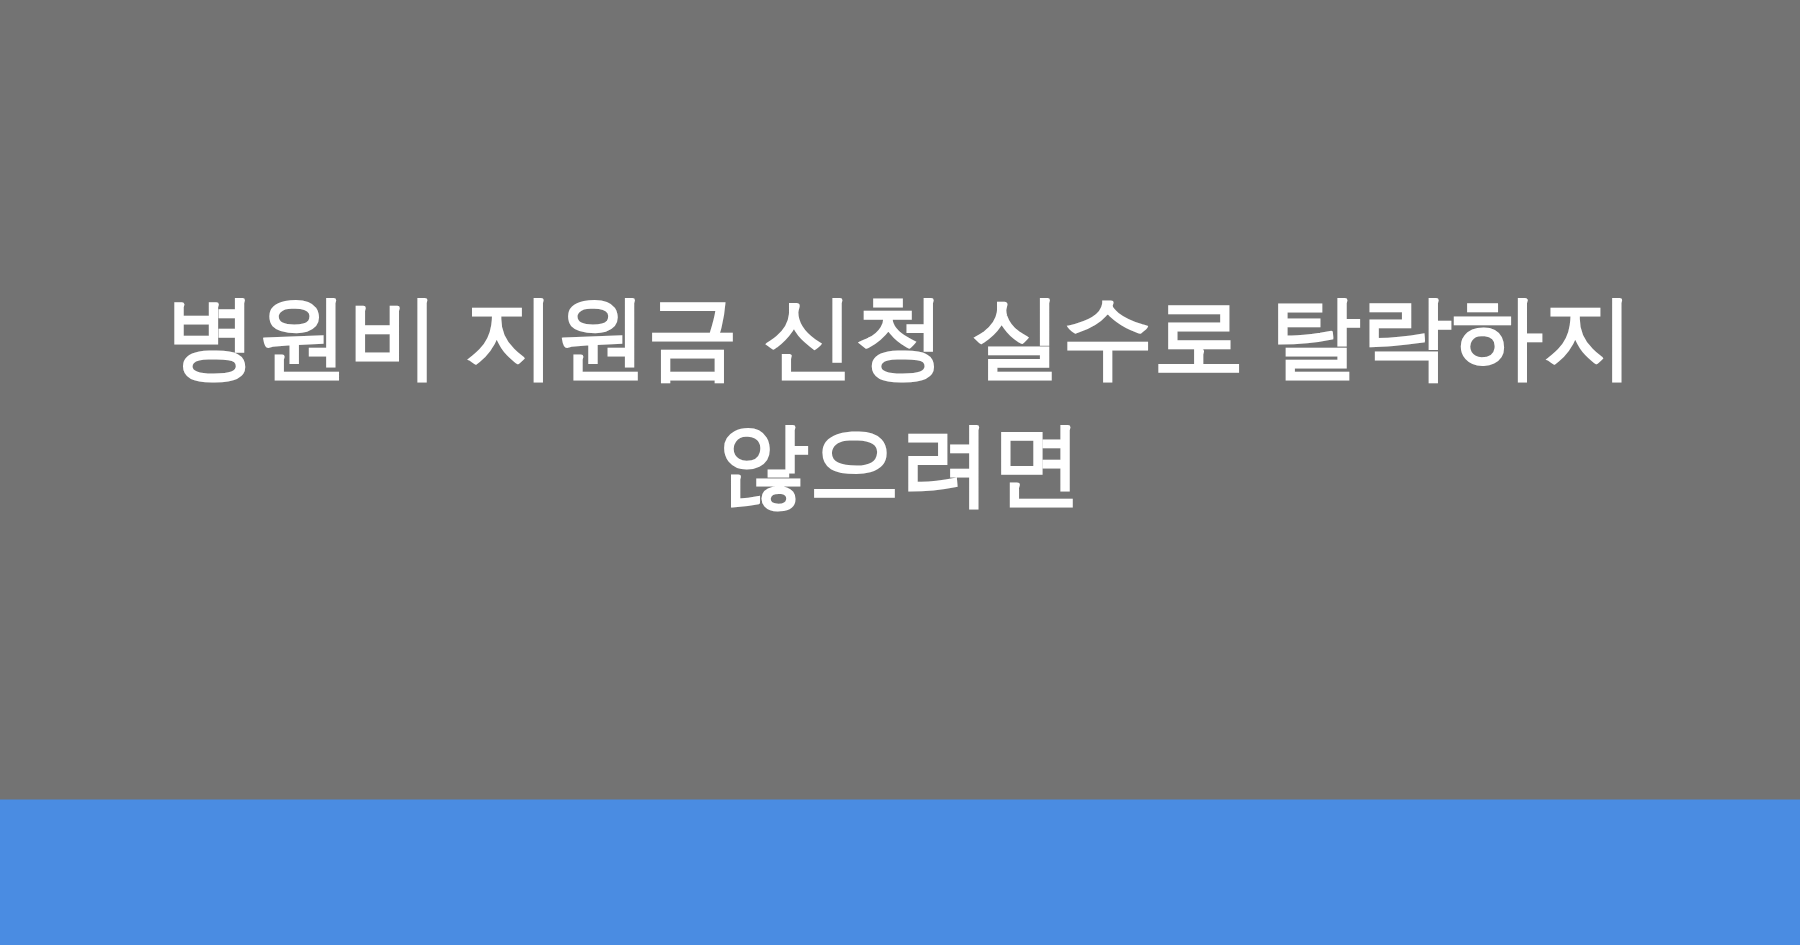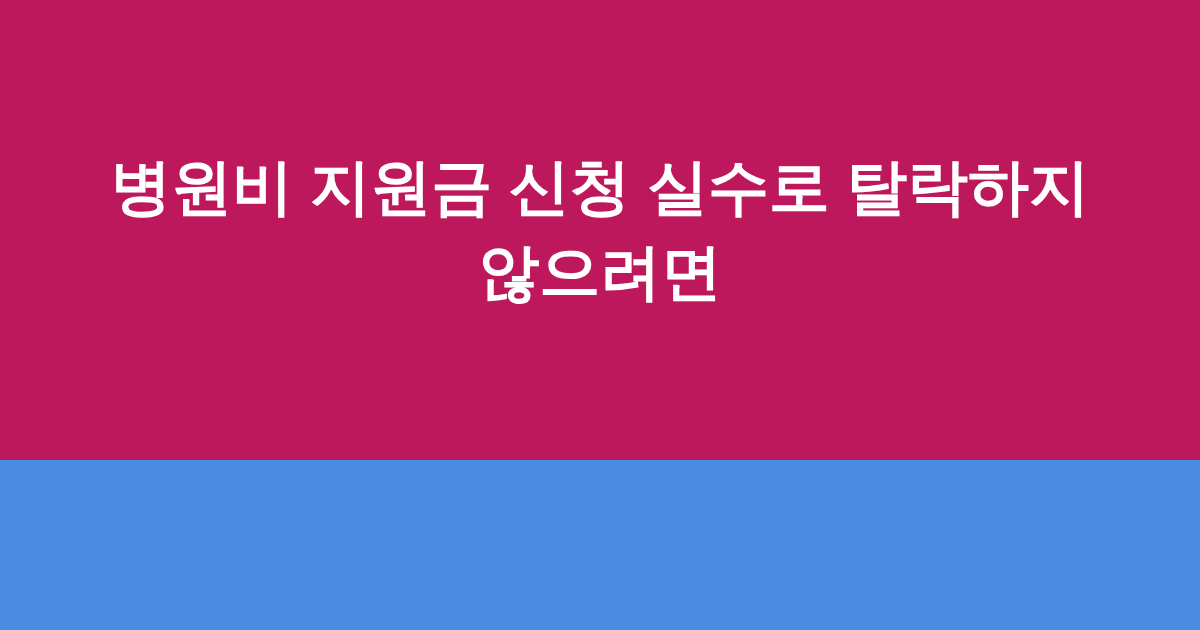--- a/index.html
+++ b/index.html
@@ -13,22 +13,22 @@
     height: 630px;
     overflow: hidden;
     font-family: "Liberation Sans", "DejaVu Sans", sans-serif;
     background: #4a8ce2;
   }
 
   #og-card {
     position: relative;
     box-sizing: border-box;
     width: 1200px;
-    height: 460px;
-    background-color: #be185d;
+    height: 533px;
+    background-color: #737373;
     display: flex;
     align-items: center;
     justify-content: center;
     overflow: hidden;
   }
 
   #title-block {
     box-sizing: border-box;
     width: 1060px;
     padding: 0 10px;

